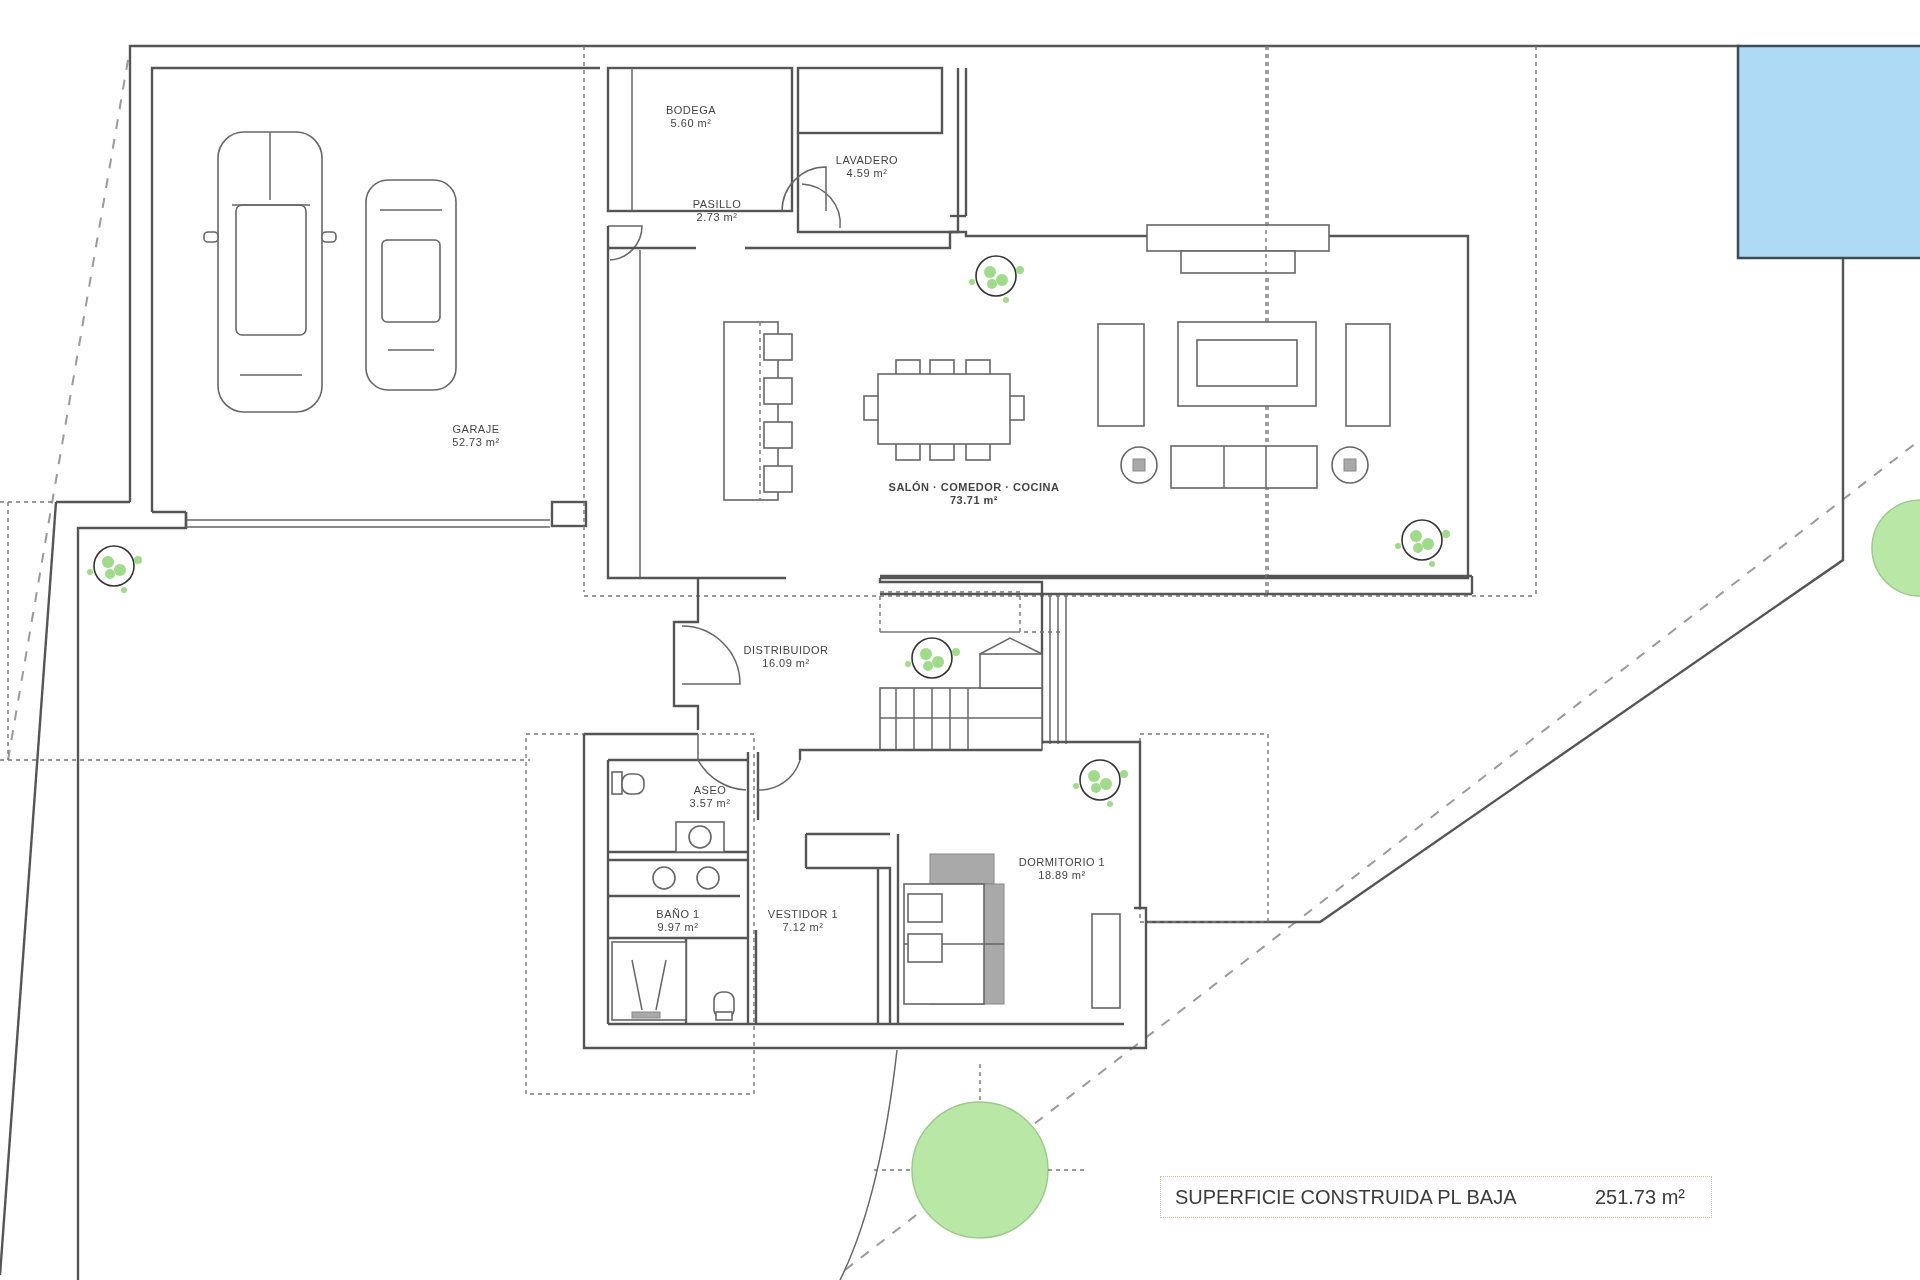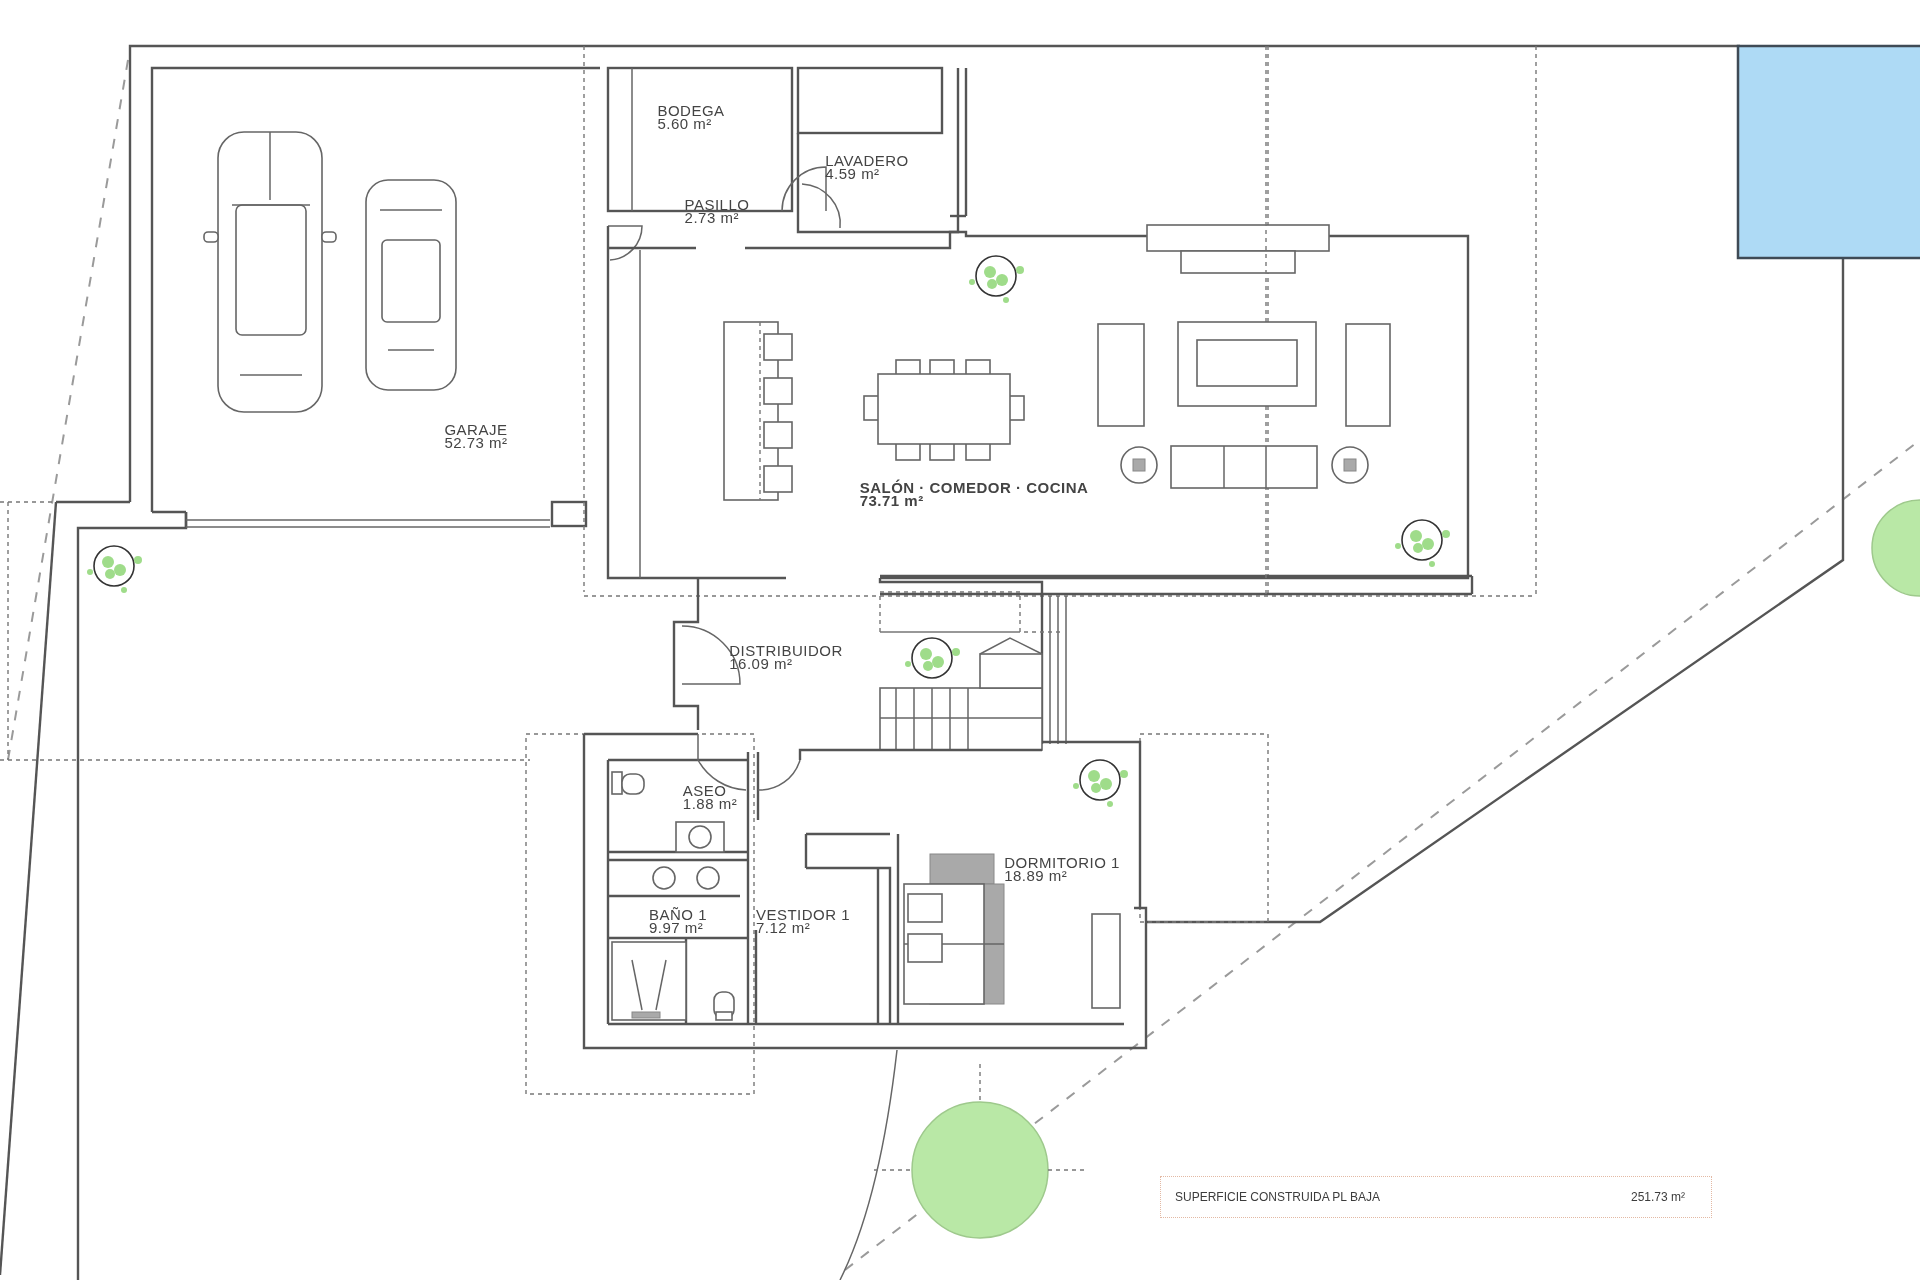--- a/index.html
+++ b/index.html
@@ -5,23 +5,23 @@
   html, body { margin: 0; padding: 0; background: #ffffff; }
   body { width: 1920px; height: 1280px; overflow: hidden; position: relative; font-family: "Liberation Sans", sans-serif; }
   #plan { position: absolute; left: 0; top: 0; width: 1920px; height: 1280px; }
   .wall { fill: none; stroke: #555; stroke-width: 2.4; }
   .wall-thin { fill: none; stroke: #666; stroke-width: 1.5; }
   .dash { fill: none; stroke: #777; stroke-width: 1.4; stroke-dasharray: 4 4; }
   .dash-long { fill: none; stroke: #9a9a9a; stroke-width: 2; stroke-dasharray: 10 10; }
   .furn { fill: #fff; stroke: #666; stroke-width: 1.6; }
   .furn-grey { fill: #a9a9a9; stroke: #888; stroke-width: 1; }
   .door { fill: none; stroke: #666; stroke-width: 1.5; }
-  .label { position: absolute; text-align: left; font-size: 15px; color: #444; letter-spacing: 0.5px; line-height: 13px; white-space: nowrap; transform: translateX(-50%); }
+  .label { position: absolute; text-align: center; font-size: 11px; color: #444; letter-spacing: 0.5px; line-height: 13px; white-space: nowrap; transform: translateX(-50%); }
   .label .area { display: block; }
-  .summary { position: absolute; left: 1160px; top: 1176px; width: 552px; height: 42px; border: 1.5px dotted #e3b9a4; display: flex; align-items: center; justify-content: space-between; padding: 0 26px 0 14px; box-sizing: border-box; font-size: 12px; color: #3c3c3c; }
+  .summary { position: absolute; left: 1160px; top: 1176px; width: 552px; height: 42px; border: 1.5px dotted #e3b9a4; display: flex; align-items: center; justify-content: space-between; padding: 0 26px 0 14px; box-sizing: border-box; font-size: 20px; color: #3c3c3c; }
 </style>
 </head>
 <body>
 
 <svg id="plan" viewBox="0 0 1920 1280" xmlns="http://www.w3.org/2000/svg">
 
   <g>
     <line class="dash-long" x1="128" y1="60" x2="8" y2="760"></line>
     <line class="dash" x1="0" y1="502" x2="60" y2="502"></line>
     <line class="dash" x1="8" y1="502" x2="8" y2="760"></line>
@@ -287,21 +287,21 @@
 <div class="label" style="left:974px;top:481px;font-weight:bold;">
   <span>SALÓN · COMEDOR · COCINA</span>
   <span class="area">73.71 m²</span>
 </div>
 <div class="label" style="left:786px;top:644px;">
   <span>DISTRIBUIDOR</span>
   <span class="area">16.09 m²</span>
 </div>
 <div class="label" style="left:678px;top:784px;margin-left:32px;">
   <span>ASEO</span>
-  <span class="area">1.88 m²</span>
+  <span class="area">3.57 m²</span>
 </div>
 <div class="label" style="left:678px;top:908px;">
   <span>BAÑO 1</span>
   <span class="area">9.97 m²</span>
 </div>
 <div class="label" style="left:803px;top:908px;">
   <span>VESTIDOR 1</span>
   <span class="area">7.12 m²</span>
 </div>
 <div class="label" style="left:1062px;top:856px;">

